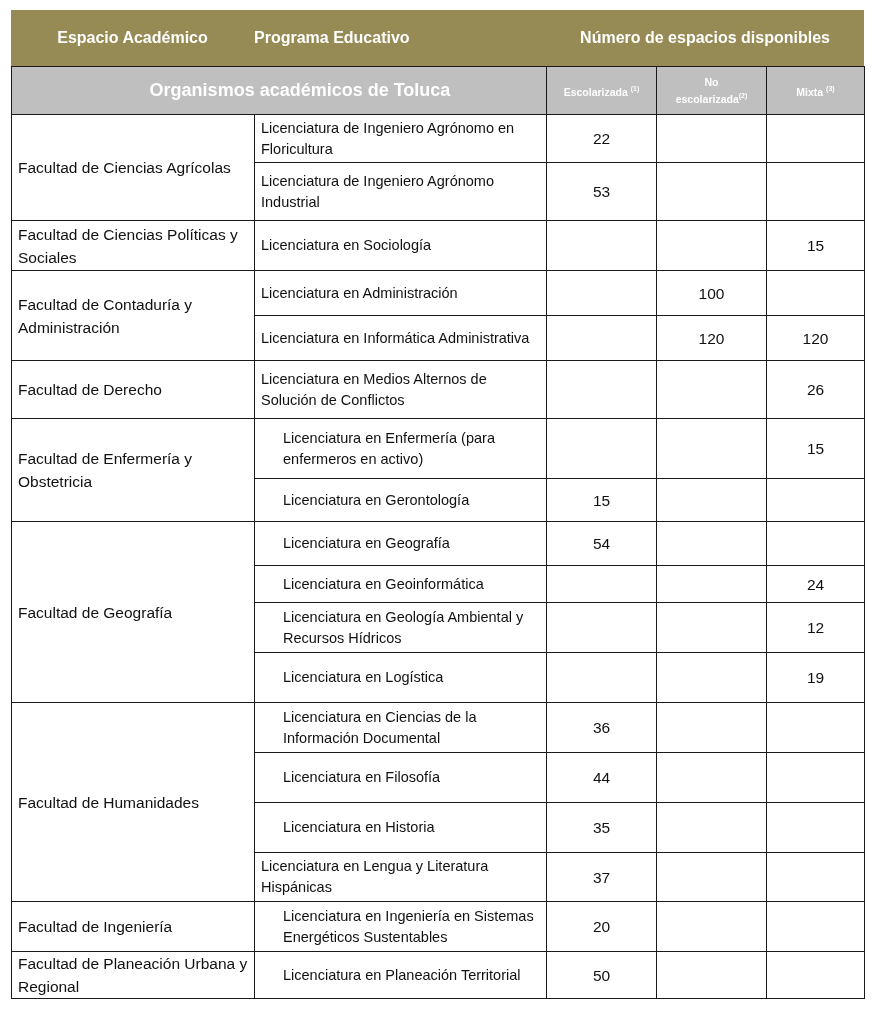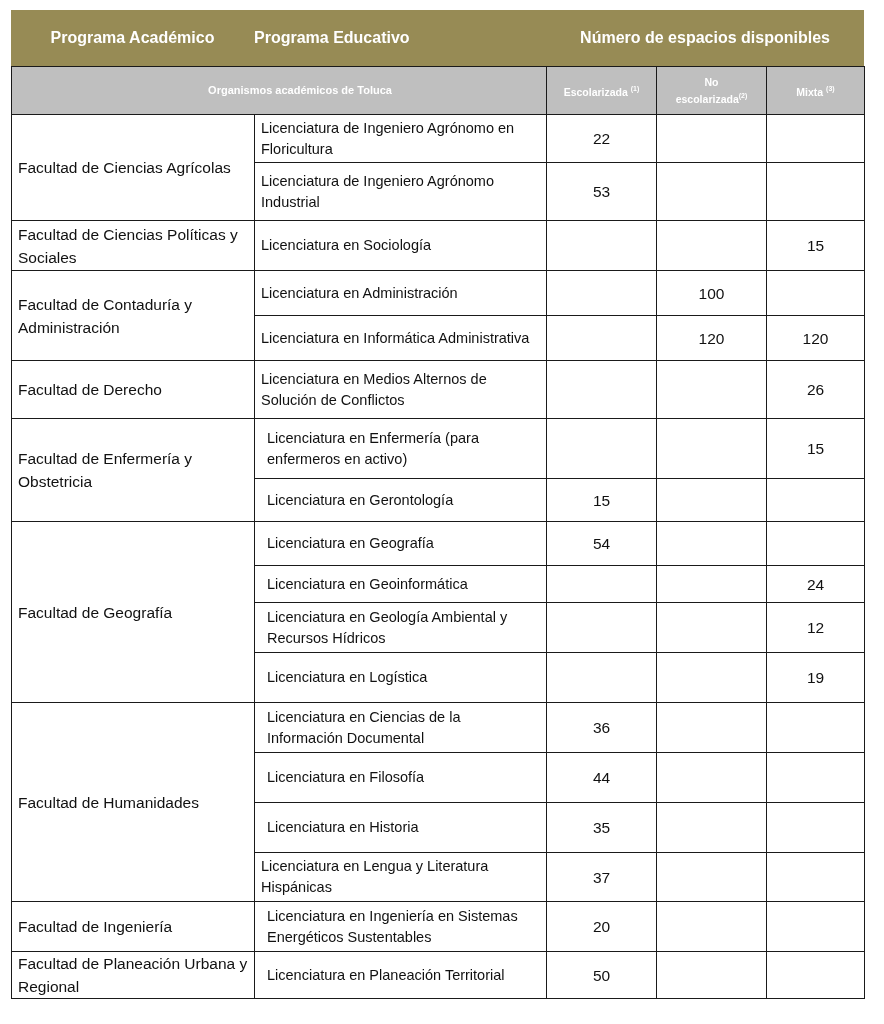--- a/index.html
+++ b/index.html
@@ -7,34 +7,34 @@
          font-family: "Liberation Sans", "DejaVu Sans", sans-serif; color: #111; }
   .wrap { position: absolute; left: 11px; top: 10px; width: 853px; }
   .top-header { display: flex; height: 56px; background: #978b55; color: #fff;
                 font-weight: bold; font-size: 16px; align-items: center; }
   .top-header .h1 { width: 243px; text-align: center; }
   .top-header .h2 { width: 292px; text-align: left; }
   .top-header .h3 { flex: 1; text-align: center; }
   table { border-collapse: collapse; width: 853px; table-layout: fixed; }
   td { border: 1.5px solid #1a1a1a; padding: 0 6px; font-size: 14.5px; line-height: 21px; vertical-align: middle; }
   .sub-header td { background: #bfbfbf; color: #fff; font-weight: bold; text-align: center; height: 47px; padding: 0 2px; }
-  .sub-header .org { font-size: 11px; padding-left: 44px; }
+  .sub-header .org { font-size: 18px; padding-left: 44px; }
   .sub-header .mode { font-size: 10.5px; line-height: 13px; }
   .sub-header sup { font-size: 7px; }
   td.faculty { font-size: 15.5px; line-height: 23px; margin-left: 12px; }
   td.program { }
-  td.program.indent { padding-left: 12px; }
+  td.program.indent { padding-left: 28px; }
   td.num { text-align: center; font-size: 15.5px; }
 </style>
 </head>
 <body>
 
 <div class="wrap">
   <div class="top-header">
-    <div class="h1">Programa Académico</div>
+    <div class="h1">Espacio Académico</div>
     <div class="h2">Programa Educativo</div>
     <div class="h3">Número de espacios disponibles</div>
   </div>
 
   <table>
     <colgroup>
       <col style="width:243px">
       <col style="width:292px">
       <col style="width:110px">
       <col style="width:110px">

